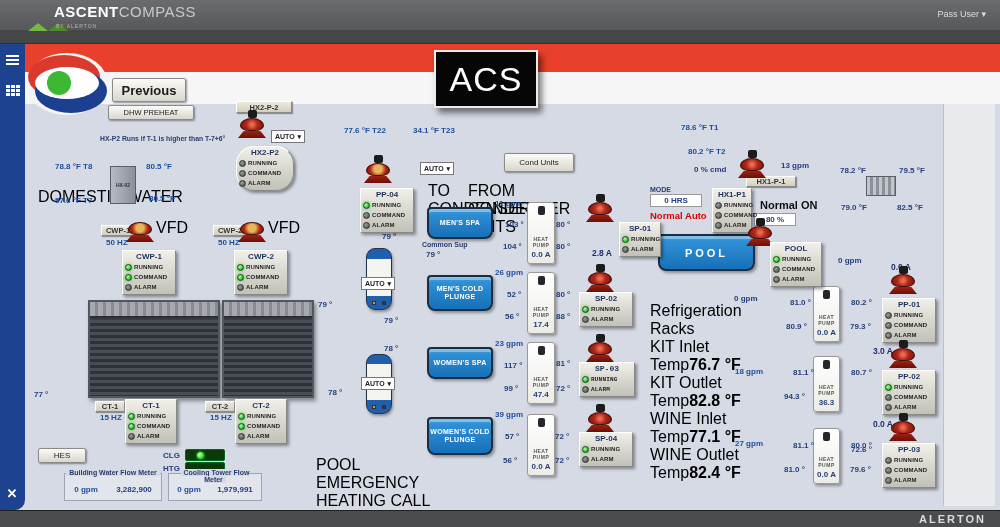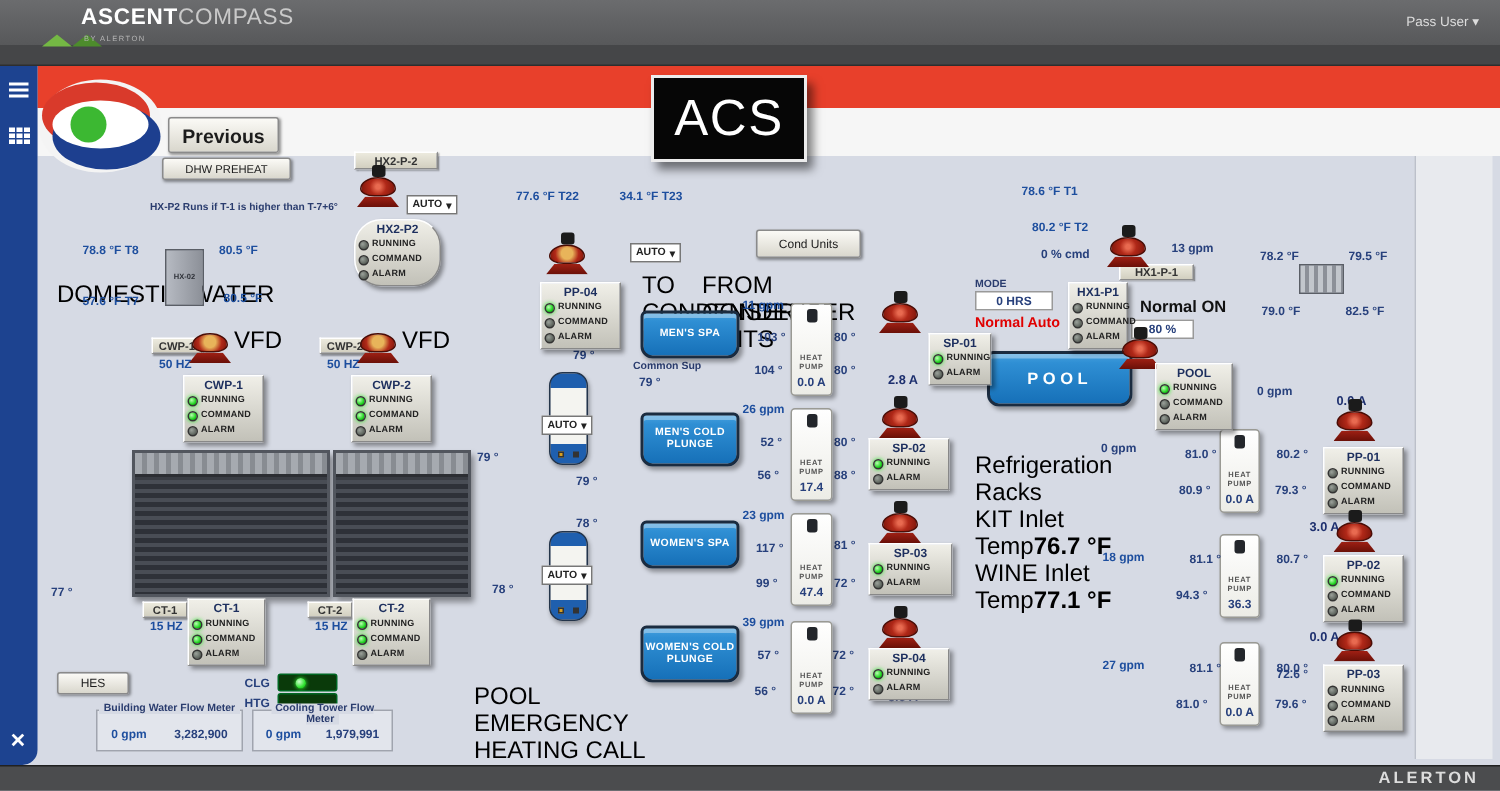--- a/index.html
+++ b/index.html
@@ -462,21 +462,21 @@
   <div class="abs hpunit" style="left:527px;top:342px;width:28px;height:62px;justify-content:flex-end;">
     <i class="hpdot"></i>
       <span class="hplab">HEAT PUMP</span>
       <span class="hpval">47.4</span>
     </div>
   <div class="abs pump" style="left:586px;top:334px;">
       <i class="cap"></i>
       <i class="body"></i>
       <i class="base"></i>
     </div>
-  <div class="abs pnl" style="left:579px;top:362px;width:56px;">
+  <div class="abs pnl" style="left:579px;top:362px;width:56px;font-family:Liberation Mono, monospace;">
       <div class="panel-title">SP-03</div>
       <div class="panel-row">
         <span class="led led-on"></span>
         <span class="panel-lab">RUNNING</span>
       </div>
       <div class="panel-row">
         <span class="led led-off"></span>
         <span class="panel-lab">ALARM</span>
       </div>
     </div>
@@ -568,21 +568,23 @@
 
   <div class="abs exch" style="left:866px;top:176px;width:30px;height:20px;"></div>
   <div class="abs tn" style="left:840px;top:166px;">78.2 °F</div>
   <div class="abs tn" style="left:899px;top:166px;">79.5 °F</div>
   <div class="abs tn" style="left:841px;top:203px;">79.0 °F</div>
   <div class="abs tn" style="left:897px;top:203px;">82.5 °F</div>
 
   <div class="abs fridge" style="left:650px;top:302px;width:110px;height:64px;">
     <div class="ftitle">Refrigeration Racks</div>
     <div class="frow"><span>KIT Inlet Temp</span><b>76.7 °F</b></div>
+    <div class="frow"><span>KIT Outlet Temp</span><b>82.8 °F</b></div>
     <div class="frow"><span>WINE Inlet Temp</span><b>77.1 °F</b></div>
+    <div class="frow"><span>WINE Outlet Temp</span><b>82.4 °F</b></div>
   </div>
 
   <div class="abs pump" style="left:889px;top:266px;">
       <i class="cap"></i>
       <i class="body"></i>
       <i class="base"></i>
     </div>
   <div class="abs hpunit" style="left:813px;top:286px;width:27px;height:56px;">
     <i class="hpdot"></i>
       <span class="hplab">HEAT PUMP</span>

